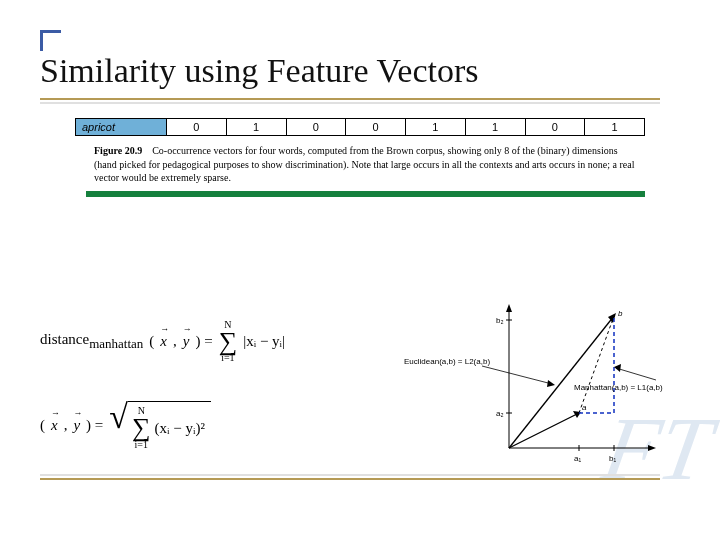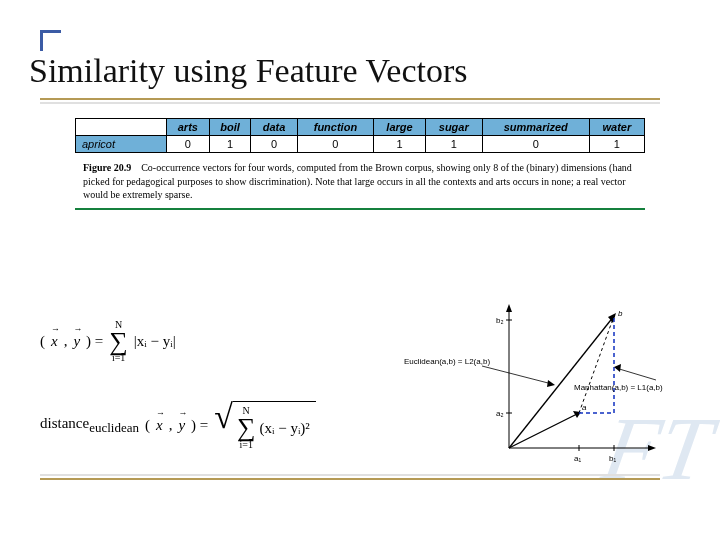--- a/index.html
+++ b/index.html
@@ -17,21 +17,21 @@
     top: 30px;
     left: 40px;
     width: 18px;
     height: 18px;
     border-left: 3px solid #3b5ba5;
     border-top: 3px solid #3b5ba5;
   }
   .title {
     position: absolute;
     top: 52px;
-    left: 29px;
+    left: 40px;
     font-size: 34px;
     color: #111;
   }
   .title-underline {
     position: absolute;
     top: 98px;
     left: 40px;
     width: 620px;
     height: 0;
     border-top: 2px solid #b59a55;
@@ -70,21 +70,22 @@
     padding-left: 6px;
     width: 80px;
   }
   .corner { background: #fff; border-top: 1px solid #fff; border-left: 1px solid #fff;}
   .caption {
     margin-top: 8px;
     font-size: 10px;
     line-height: 1.35;
     color: #000;
     padding: 0 8px 6px 8px;
-    border-bottom: 2px solid #15803d;
+    border-bottom: 6px solid #15803d;
+    margin-left: 11px;
   }
   .caption b { font-weight: bold; }
   .formulas {
     position: absolute;
     top: 320px;
     left: 40px;
     width: 360px;
   }
   .formula {
     font-size: 15px;
@@ -162,31 +163,20 @@
 
 <div class="watermark">FT</div>
 
 <div class="accent-box"></div>
 <div class="title">Similarity using Feature Vectors</div>
 <div class="title-underline"></div>
 
 <div class="cooc-wrap">
   <table class="cooc">
     <tbody>
-        <tr>
-      <th class="corner"></th>
-      <th class="colh">arts</th>
-      <th class="colh">boil</th>
-      <th class="colh">data</th>
-      <th class="colh">function</th>
-      <th class="colh">large</th>
-      <th class="colh">sugar</th>
-      <th class="colh">summarized</th>
-      <th class="colh">water</th>
-    </tr>
     <tr>
       <th class="rowh">apricot</th>
       <td>0</td>
       <td>1</td>
       <td>0</td>
       <td>0</td>
       <td>1</td>
       <td>1</td>
       <td>0</td>
       <td>1</td>
@@ -194,31 +184,31 @@
   </tbody>
     </table>
   <div class="caption">
     <b>Figure 20.9</b>&nbsp;&nbsp;&nbsp;
     <span>Co-occurrence vectors for four words, computed from the Brown corpus, showing only 8 of the (binary) dimensions (hand picked for pedagogical purposes to show discrimination). Note that large occurs in all the contexts and arts occurs in none; a real vector would be extremely sparse.</span>
   </div>
 </div>
 
 <div class="formulas">
   <div class="formula">
+    <span><span class="lbl">distance</span><span class="sub">manhattan</span></span>
     <span>(</span><span class="vec">x</span>,<span class="vec">y</span><span>) =</span>
     <span class="sum">
       <span>N</span>
       <span class="sigma">∑</span>
       <span>i=1</span>
     </span>
     <span>|xᵢ − yᵢ|</span>
   </div>
 
   <div class="formula">
-    <span><span class="lbl">distance</span><span class="sub">euclidean</span></span>
     <span>(</span><span class="vec">x</span>,<span class="vec">y</span><span>) =</span>
     <span class="radical">
       <span class="surd">√</span>
       <span class="under">
         <span class="sum">
           <span>N</span>
           <span class="sigma">∑</span>
           <span>i=1</span>
         </span>
         <span>(xᵢ − yᵢ)²</span>

